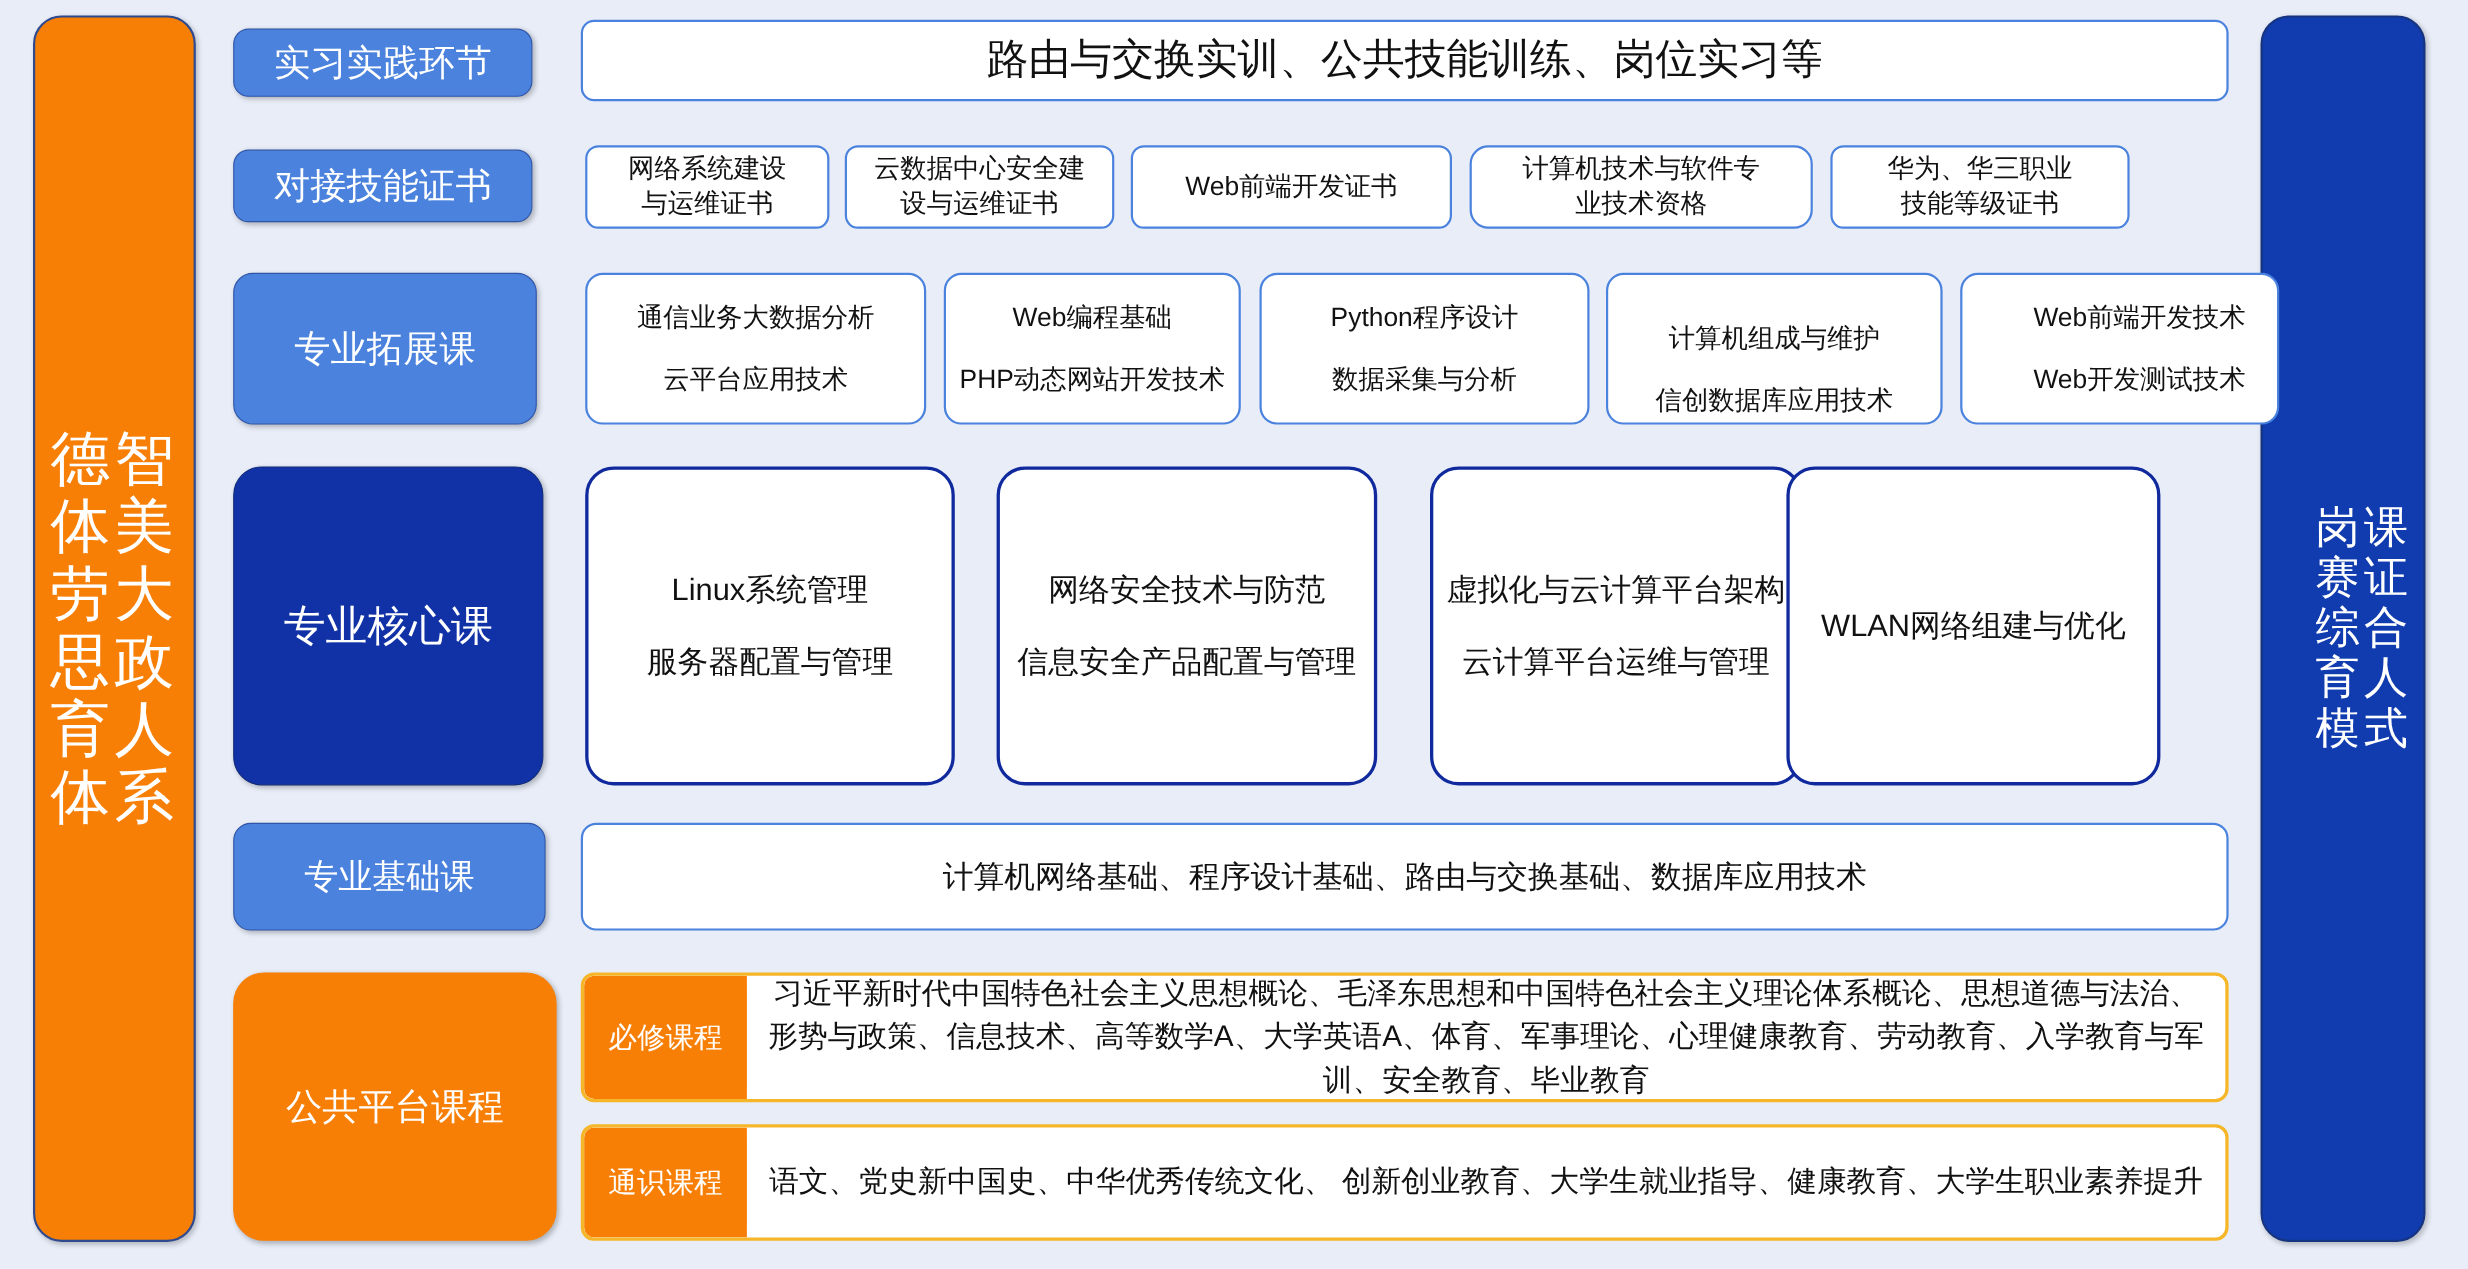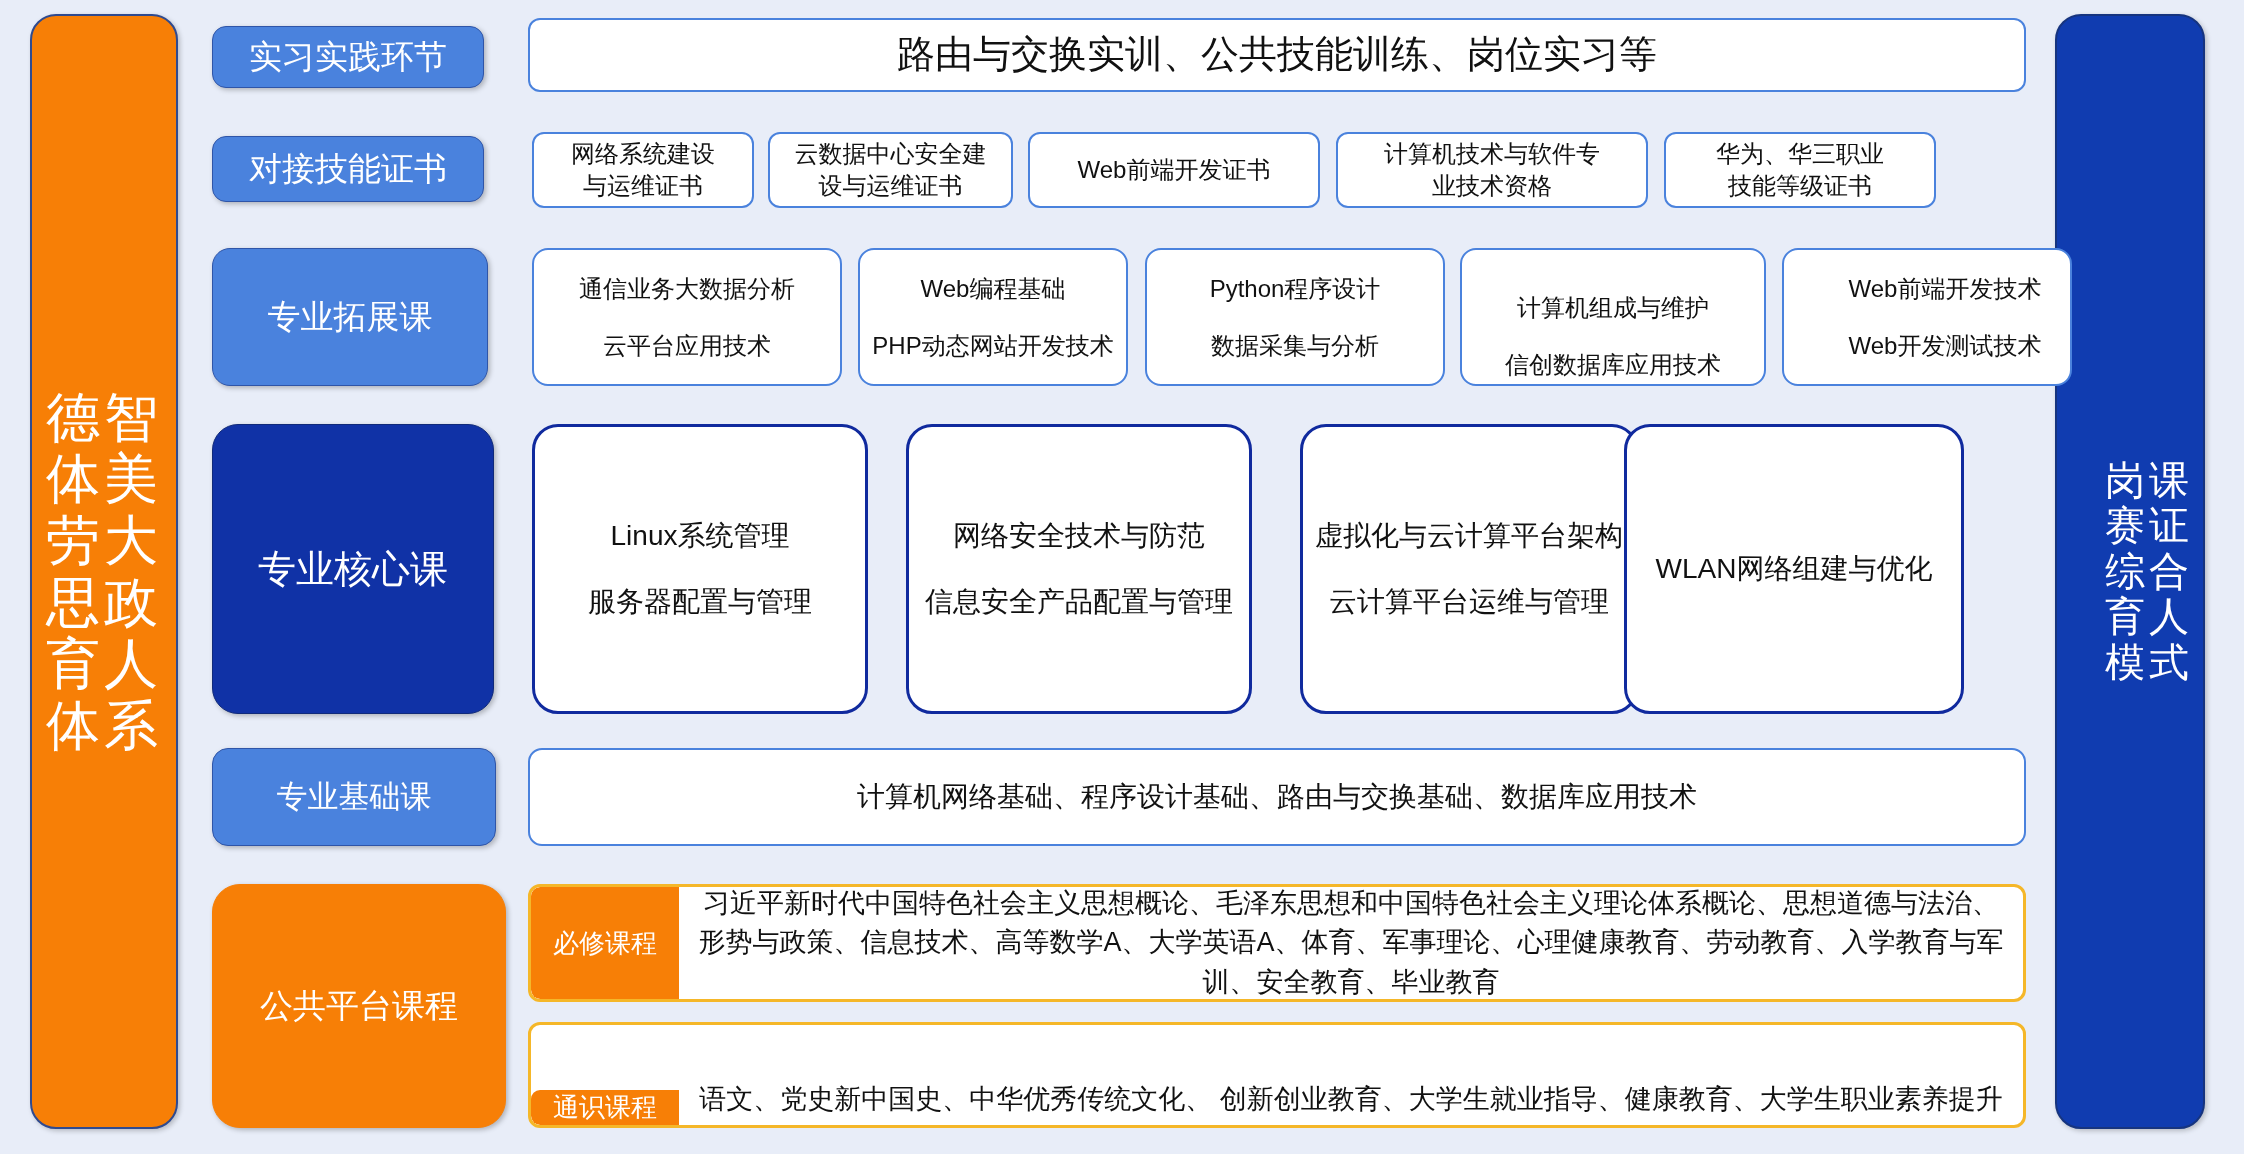--- a/index.html
+++ b/index.html
@@ -81,21 +81,21 @@
     left:528px;top:18px;width:1498px;height:74px;
     font-size:38px;border-radius:12px;
   }
 
   
   .cert{height:76px;top:132px;font-size:24px;border-radius:12px;}
   .cert .line{line-height:1.35;}
   #cert-0{left:532px;width:222px;}
   #cert-1{left:768px;width:245px;}
   #cert-2{left:1028px;width:292px;}
-  #cert-3{left:1336px;width:312px;}
+  #cert-3{left:1336px;width:312px;border-radius:17px;}
   #cert-4{left:1664px;width:272px;}
 
   
   .expand{top:248px;height:138px;font-size:24px;border-radius:16px;}
   .expand .line+.line{margin-top:26px;}
   #exp-0{left:532px;width:310px;}
   #exp-1{left:858px;width:270px;}
   #exp-2{left:1145px;width:300px;}
   #exp-3{left:1460px;width:306px;justify-content:flex-end;}
   #exp-4{left:1782px;width:290px;padding-left:44px;}
@@ -140,21 +140,21 @@
   .pub-body{
     flex:1 1 auto;
     display:flex;align-items:center;justify-content:center;
     text-align:center;
     font-size:27px;
     color:#111;
     line-height:1.46;
     padding:6px 14px;
   }
   #pub-required{left:528px;top:884px;width:1498px;height:118px;}
-  #pub-general {left:528px;top:1022px;width:1498px;height:106px;align-items:flex-end;}
+  #pub-general {left:528px;top:1022px;width:1498px;height:106px;}
 </style>
 </head>
 <body>
 
 <div class="stage">
 
   <div class="side-banner" id="left-banner">
     <div class="vtext">德智体美劳大思政育人体系</div>
   </div>
 

